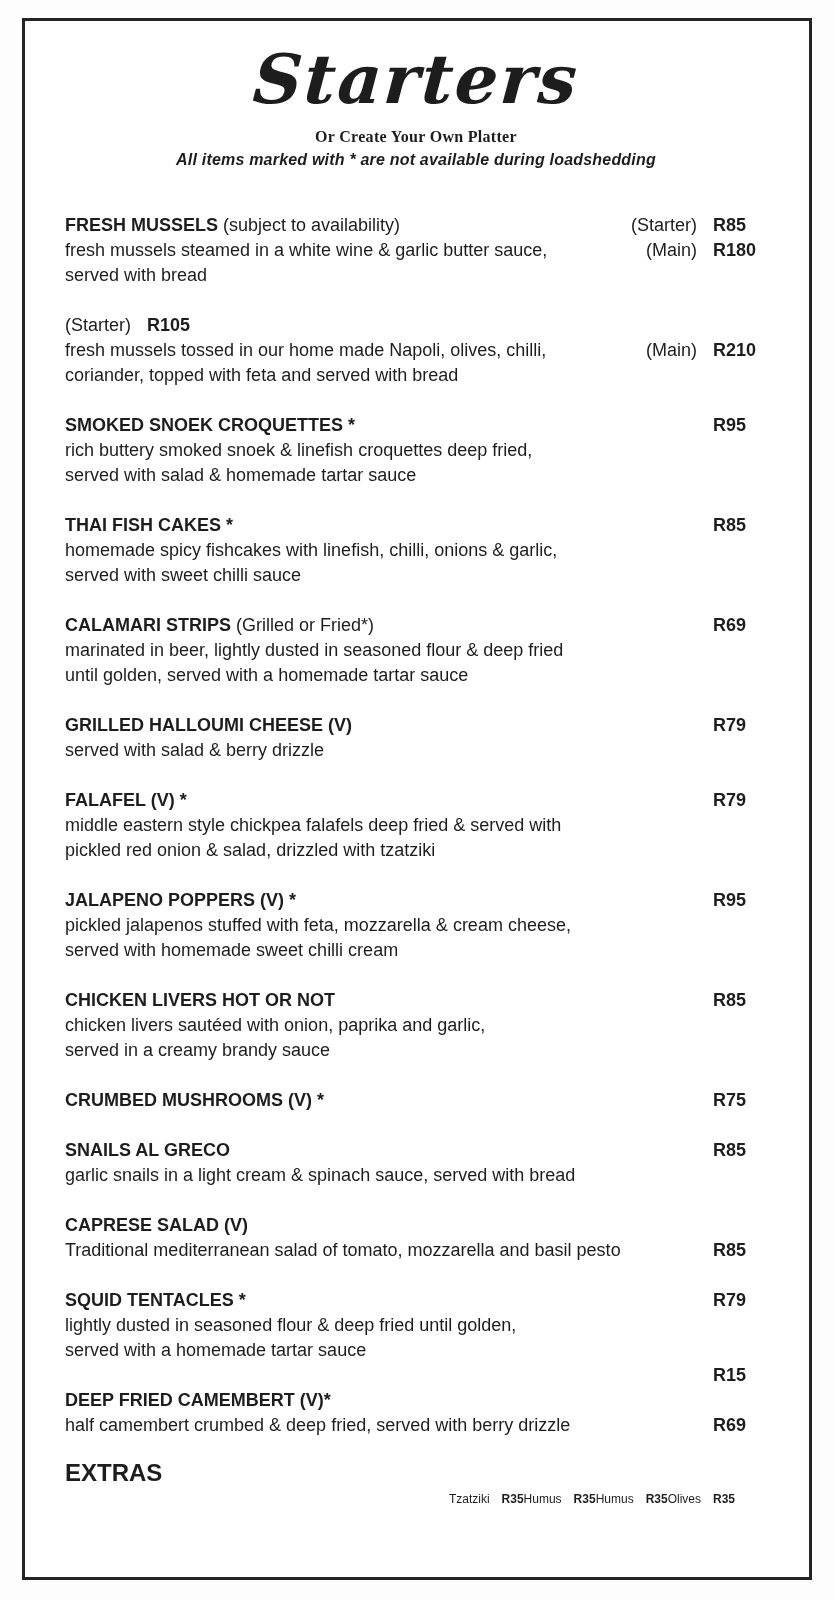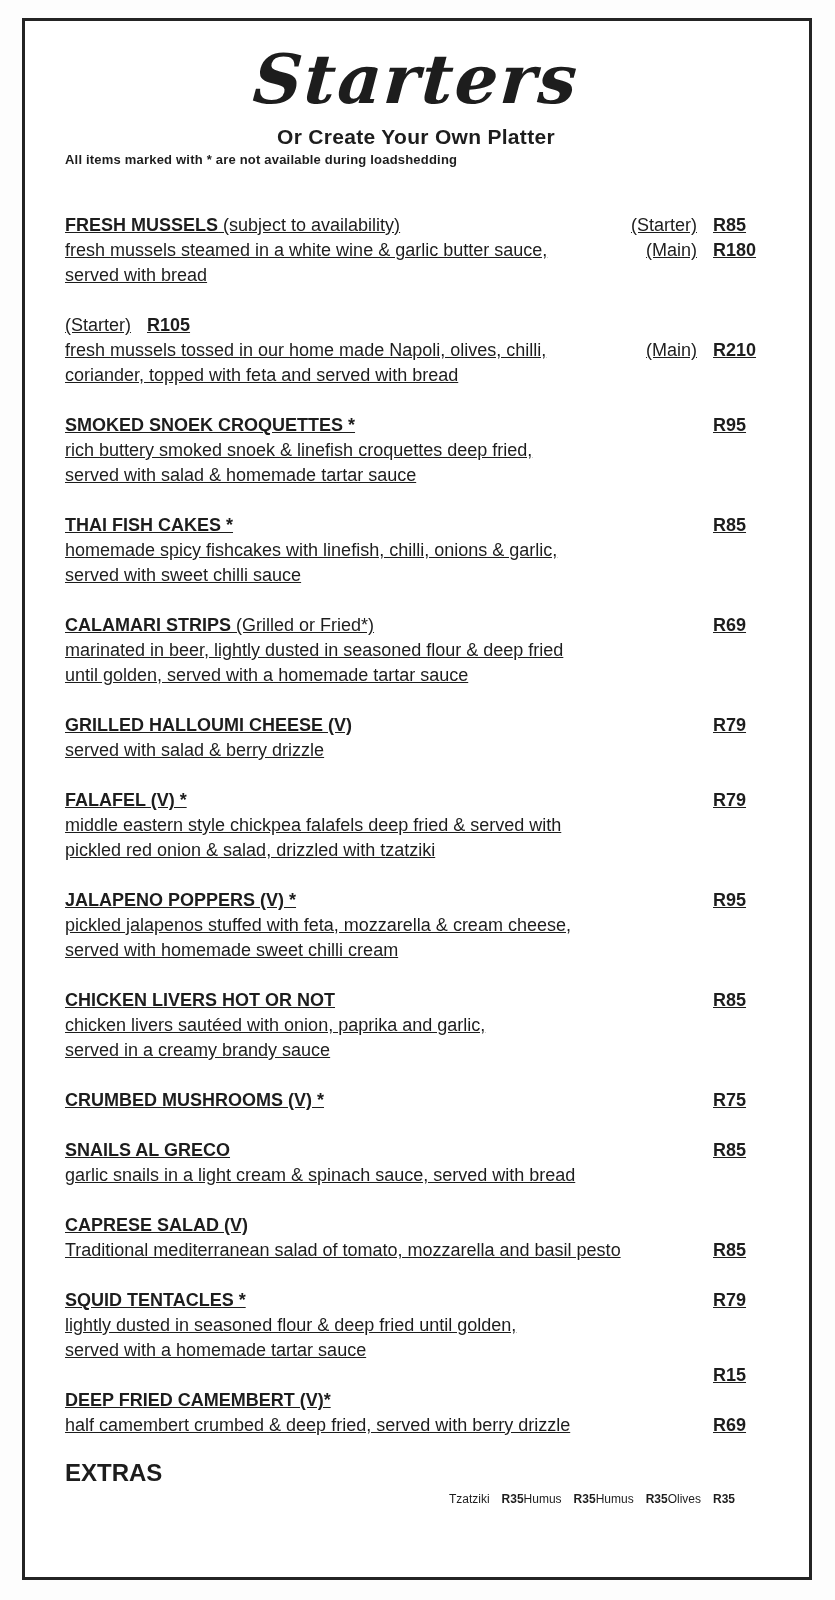--- a/index.html
+++ b/index.html
@@ -34,35 +34,37 @@
     font-style: italic;
     font-weight: 700;
     font-size: 68px;
     line-height: 1.0;
     letter-spacing: 2px;
     transform: skewX(-4deg);
   }
   .menu-subtitle {
     text-align: center;
     font-weight: 700;
-    font-size: 21px;
+    font-size: 16px;
     line-height: 24px;
     margin-top: 12px;
     letter-spacing: 0.3px;
+    font-family: Liberation Serif, serif;
   }
   .menu-note {
-    font-weight: 700;
-    font-size: 13px;
+    text-align: center;
+    font-weight: 700;
+    font-size: 16px;
     line-height: 22px;
     letter-spacing: 0.2px;
+    font-style: italic;
   }
   .items {
     margin-top: 42px;
     font-size: 18px;
-    text-decoration: underline;
   }
   .item + .item { margin-top: 25px; }
   .item.tight { margin-top: 0; }
   .item-row {
     display: flex;
     align-items: baseline;
     line-height: 25px;
   }
   .row-text { flex: 1 1 auto; min-width: 0; }
   .row-title { font-weight: 700; }

